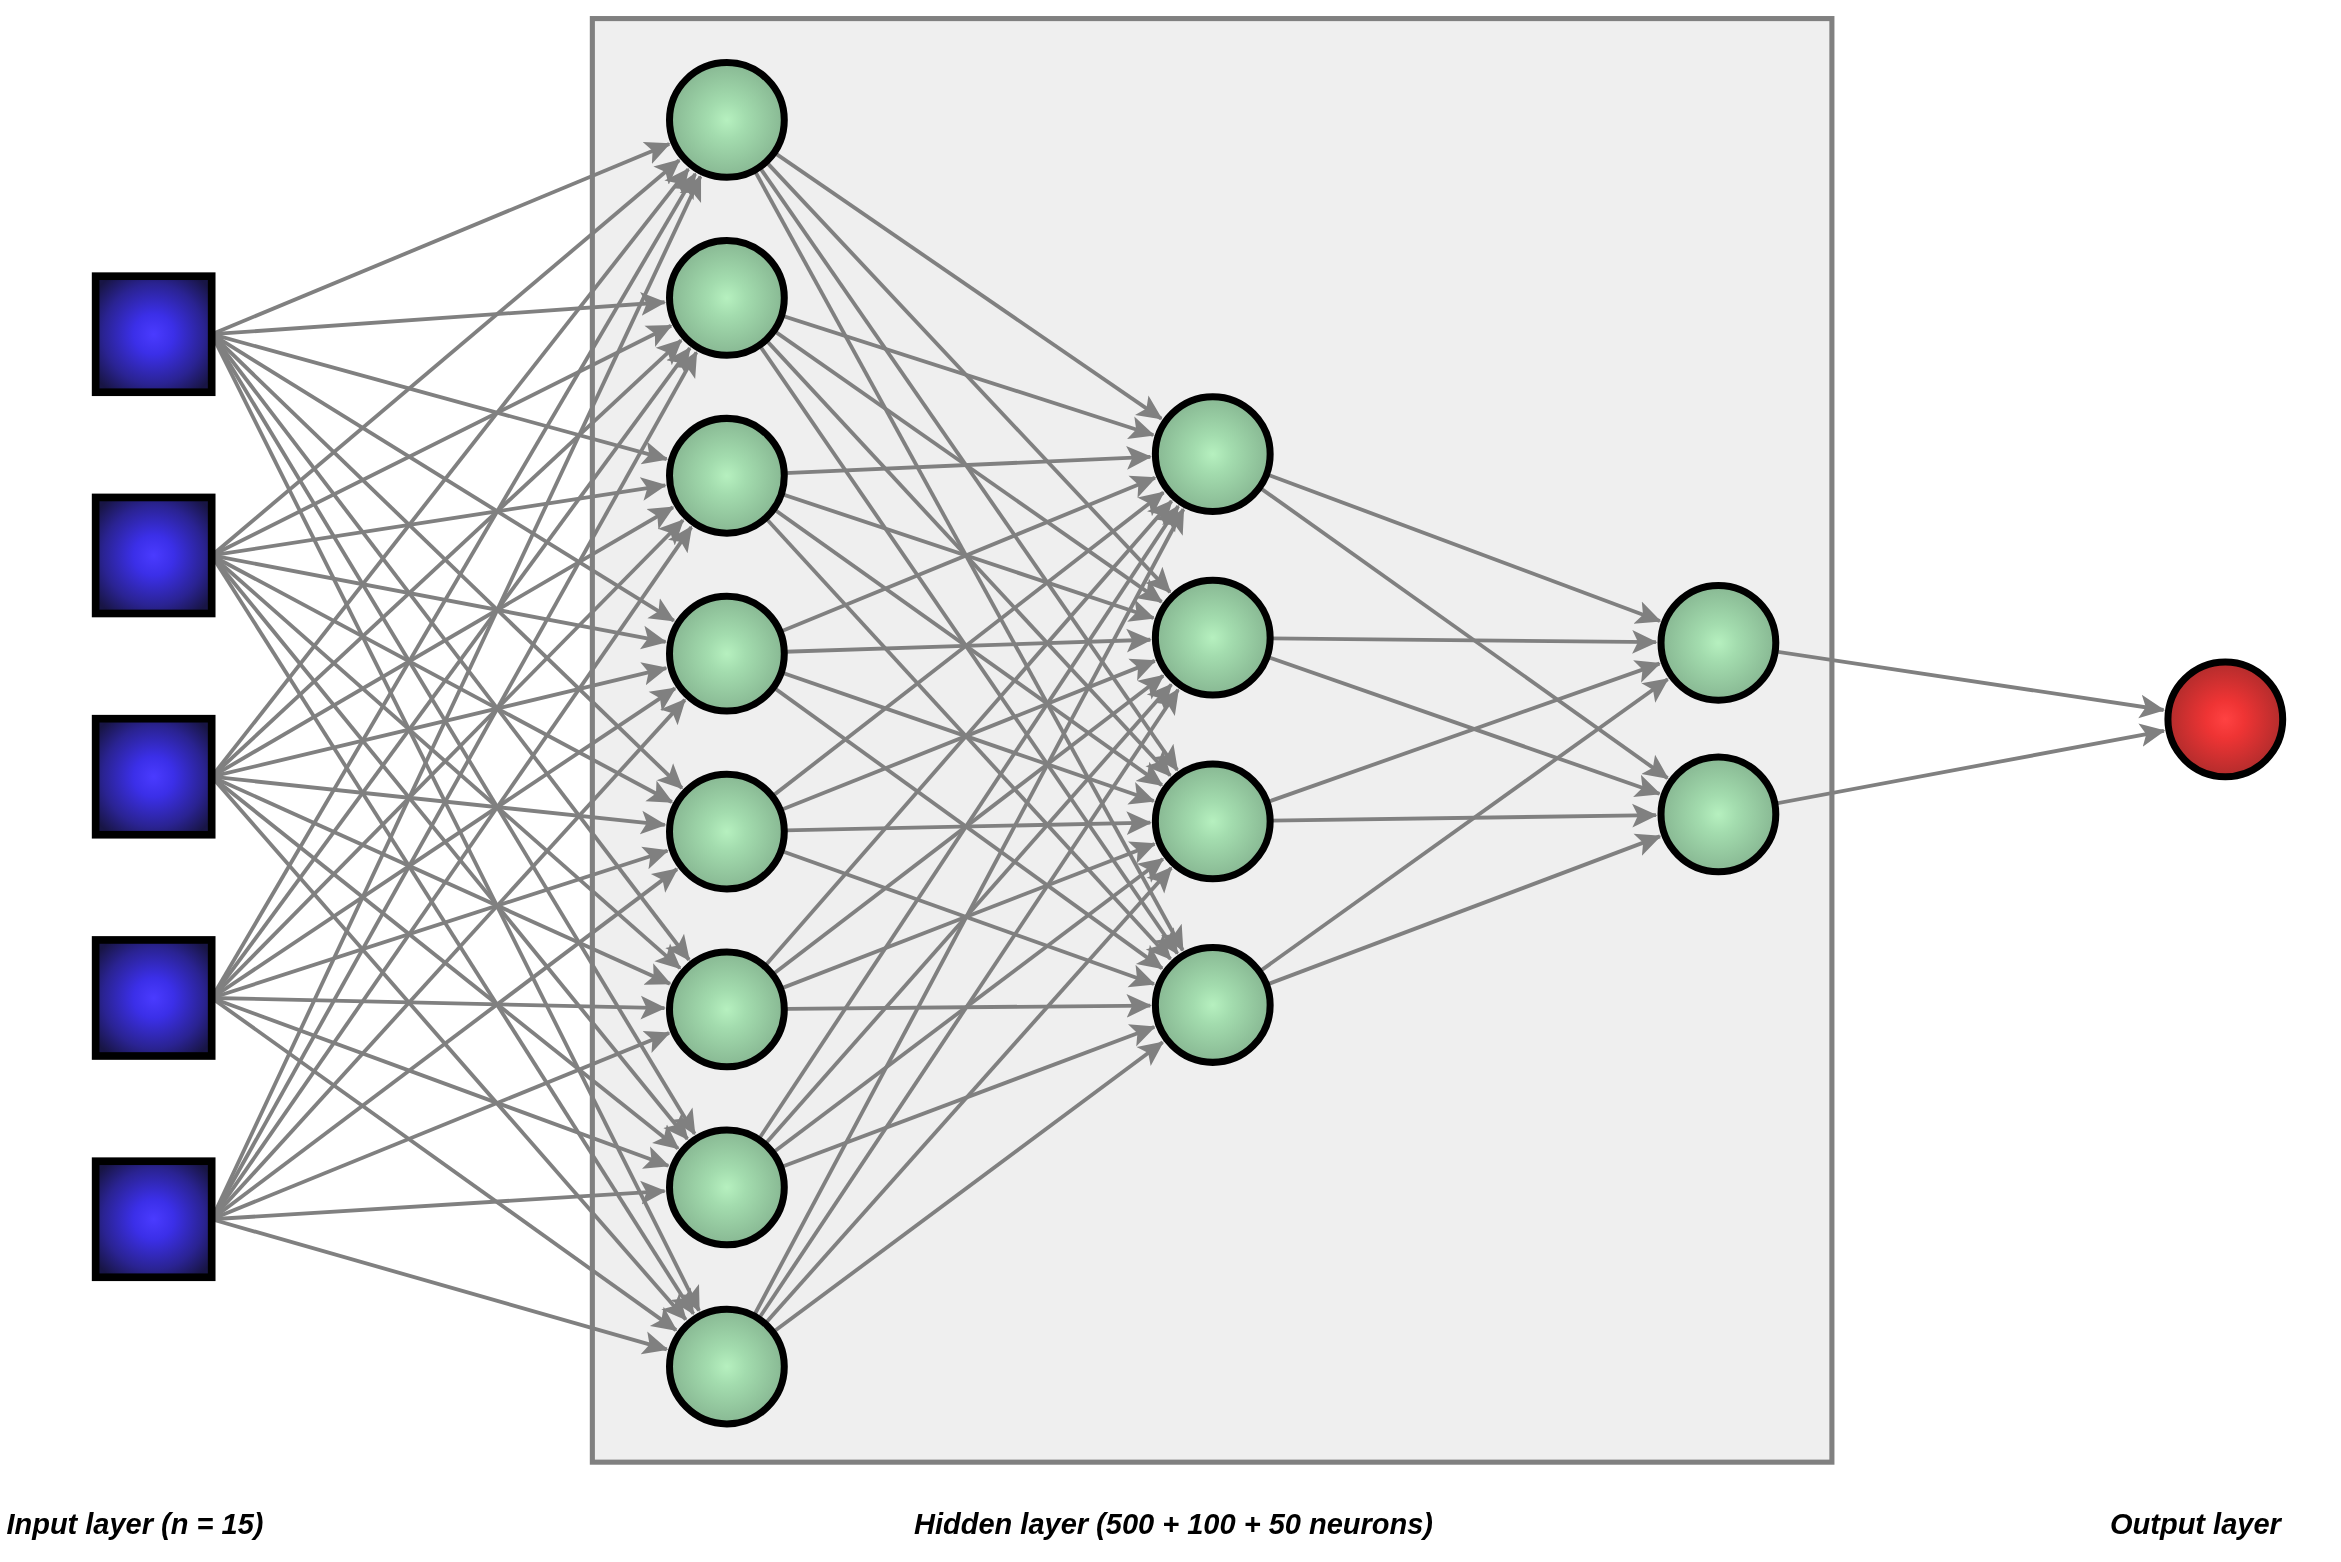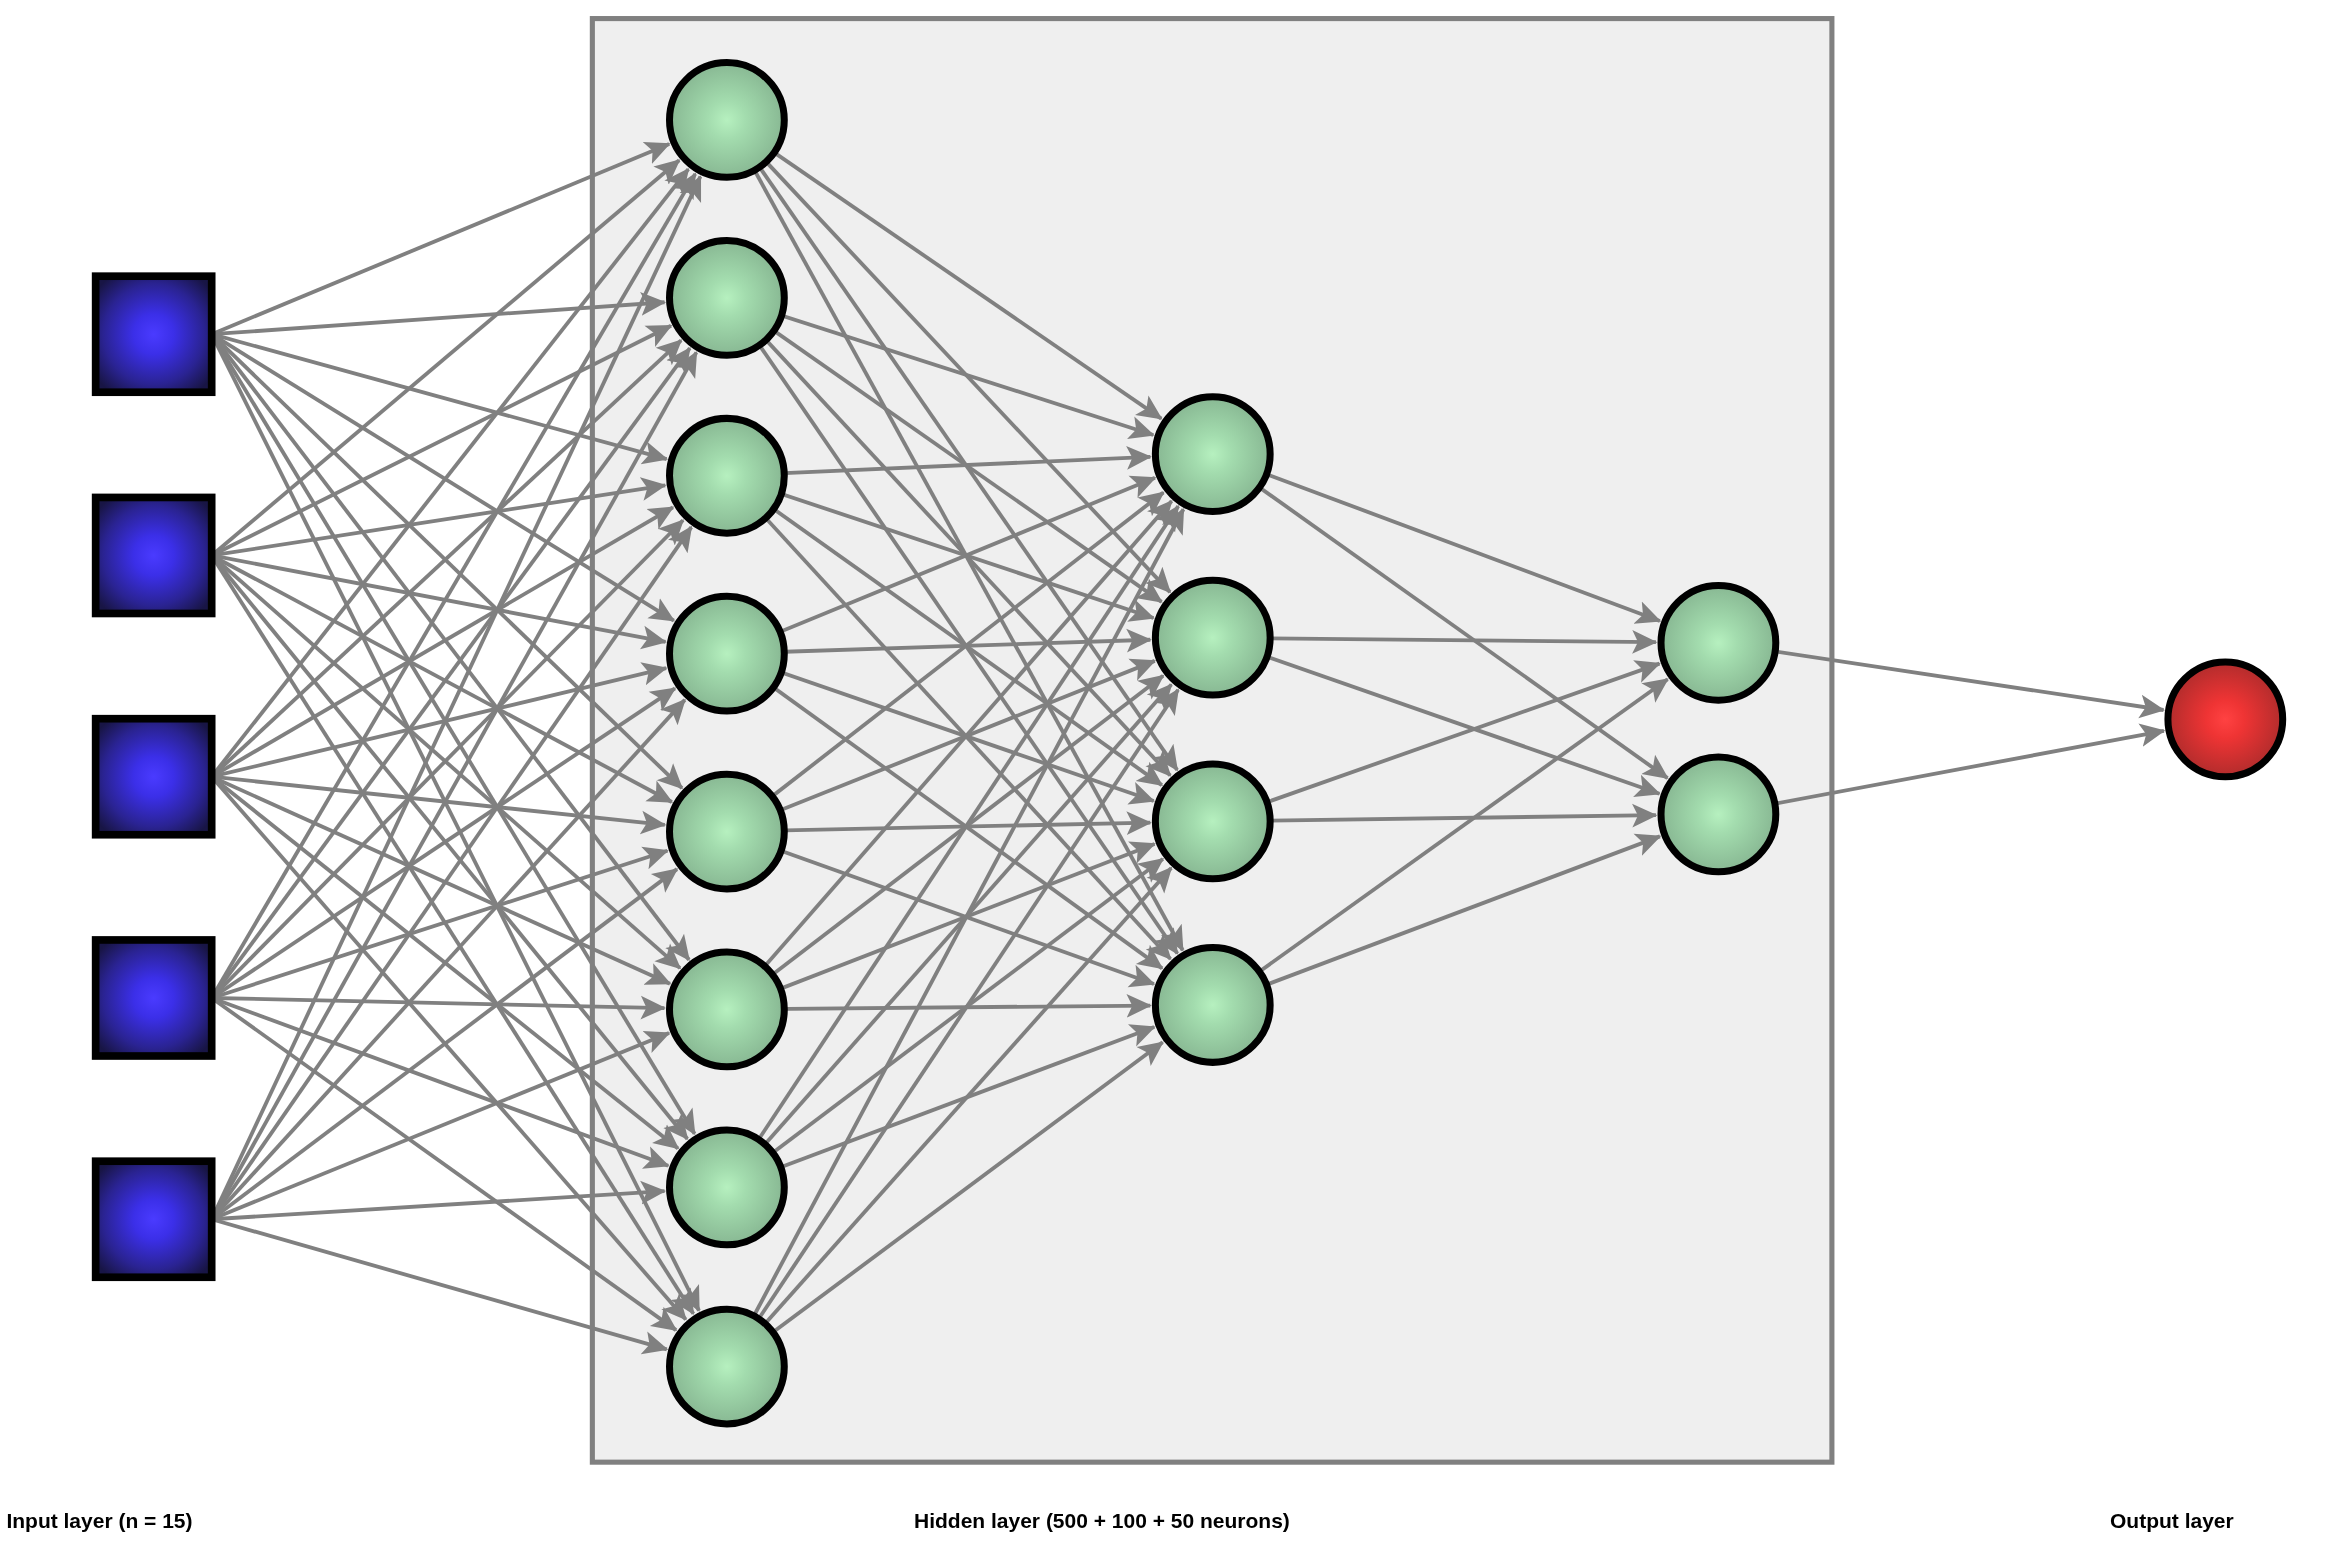--- a/index.html
+++ b/index.html
@@ -18,24 +18,25 @@
     position: absolute;
     top: 0;
     left: 0;
     width: 2342px;
     height: 1563px;
   }
   .layer-label {
     position: absolute;
     font-family: "Liberation Sans", sans-serif;
     font-weight: bold;
-    font-size: 21px;
+    font-size: 29px;
     color: #000000;
     white-space: nowrap;
     line-height: 1;
+    font-style: italic;
   }
   #label-input  { left: 6.4px;   top: 1510px; }
   #label-hidden { left: 914px; top: 1510px; text-align: center; }
   #label-output { left: 2090px; top: 1510px; margin-left: 20px; }
 </style>
 </head>
 <body>
 
 <svg id="nn-figure" viewBox="0 0 3673 2451" width="2342" height="1563" xmlns="http://www.w3.org/2000/svg">
   <defs>

